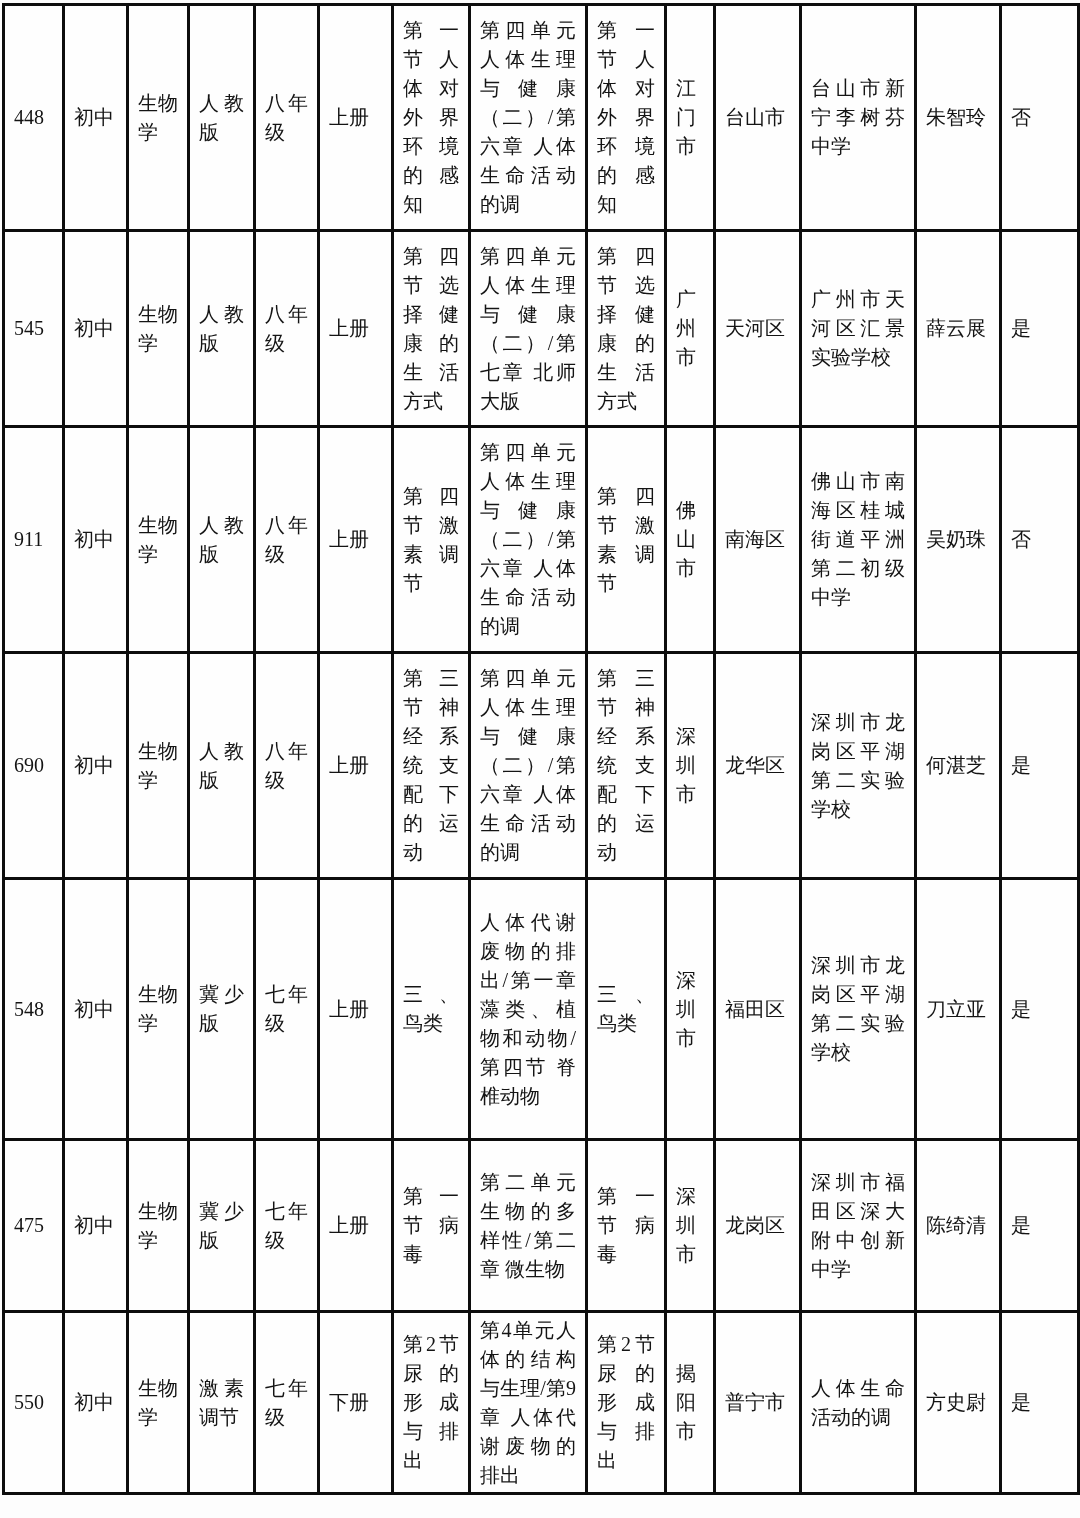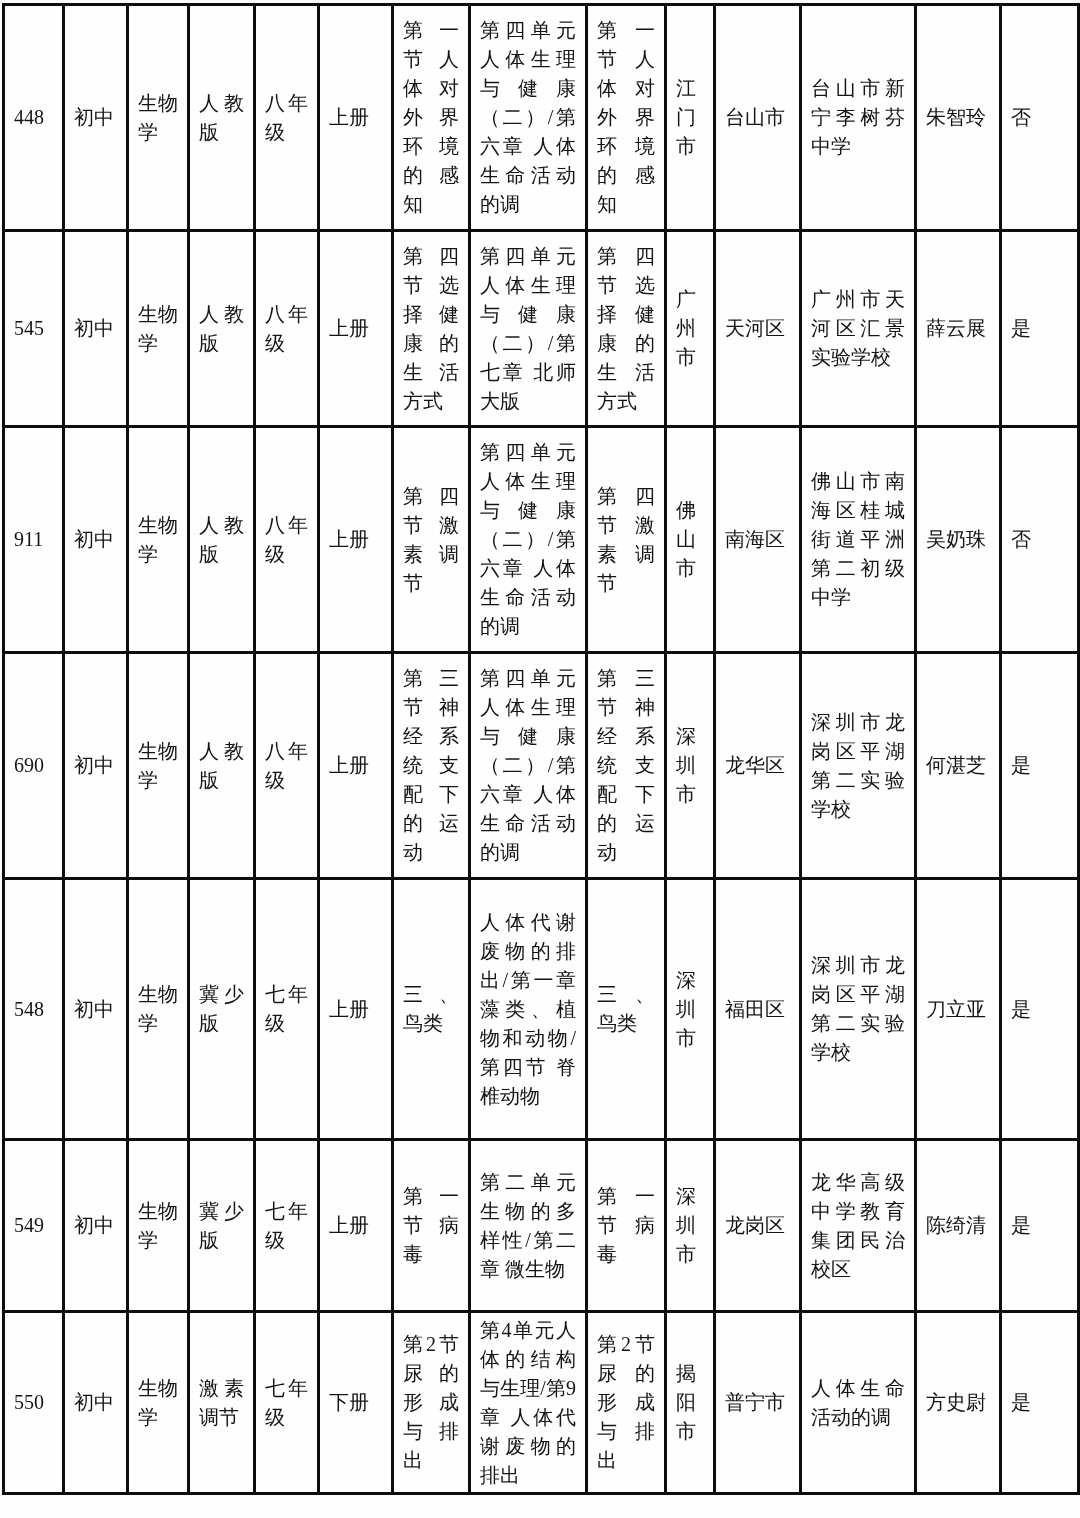--- a/index.html
+++ b/index.html
@@ -165,32 +165,32 @@
           <td class="c7">三、鸟类</td>
           <td class="c8">人体代谢废物的排出/第一章 藻类、植物和动物/第四节 脊椎动物</td>
           <td class="c9">三、鸟类</td>
           <td class="c10">深圳市</td>
           <td class="c11">福田区</td>
           <td class="c12">深圳市龙岗区平湖第二实验学校</td>
           <td class="c13">刀立亚</td>
           <td class="c14">是</td>
         </tr>
         <tr>
-          <td class="c1">549</td>
+          <td class="c1">475</td>
           <td class="c2">初中</td>
           <td class="c3">生物学</td>
           <td class="c4">冀少版</td>
           <td class="c5">七年级</td>
           <td class="c6">上册</td>
           <td class="c7">第一节 病毒</td>
           <td class="c8">第二单元生物的多样性/第二章 微生物</td>
           <td class="c9">第一节 病毒</td>
           <td class="c10">深圳市</td>
           <td class="c11">龙岗区</td>
-          <td class="c12">龙华高级中学教育集团民治校区</td>
+          <td class="c12">深圳市福田区深大附中创新中学</td>
           <td class="c13">陈绮清</td>
           <td class="c14">是</td>
         </tr>
         <tr>
           <td class="c1">550</td>
           <td class="c2">初中</td>
           <td class="c3">生物学</td>
           <td class="c4">激素调节</td>
           <td class="c5">七年级</td>
           <td class="c6">下册</td>

